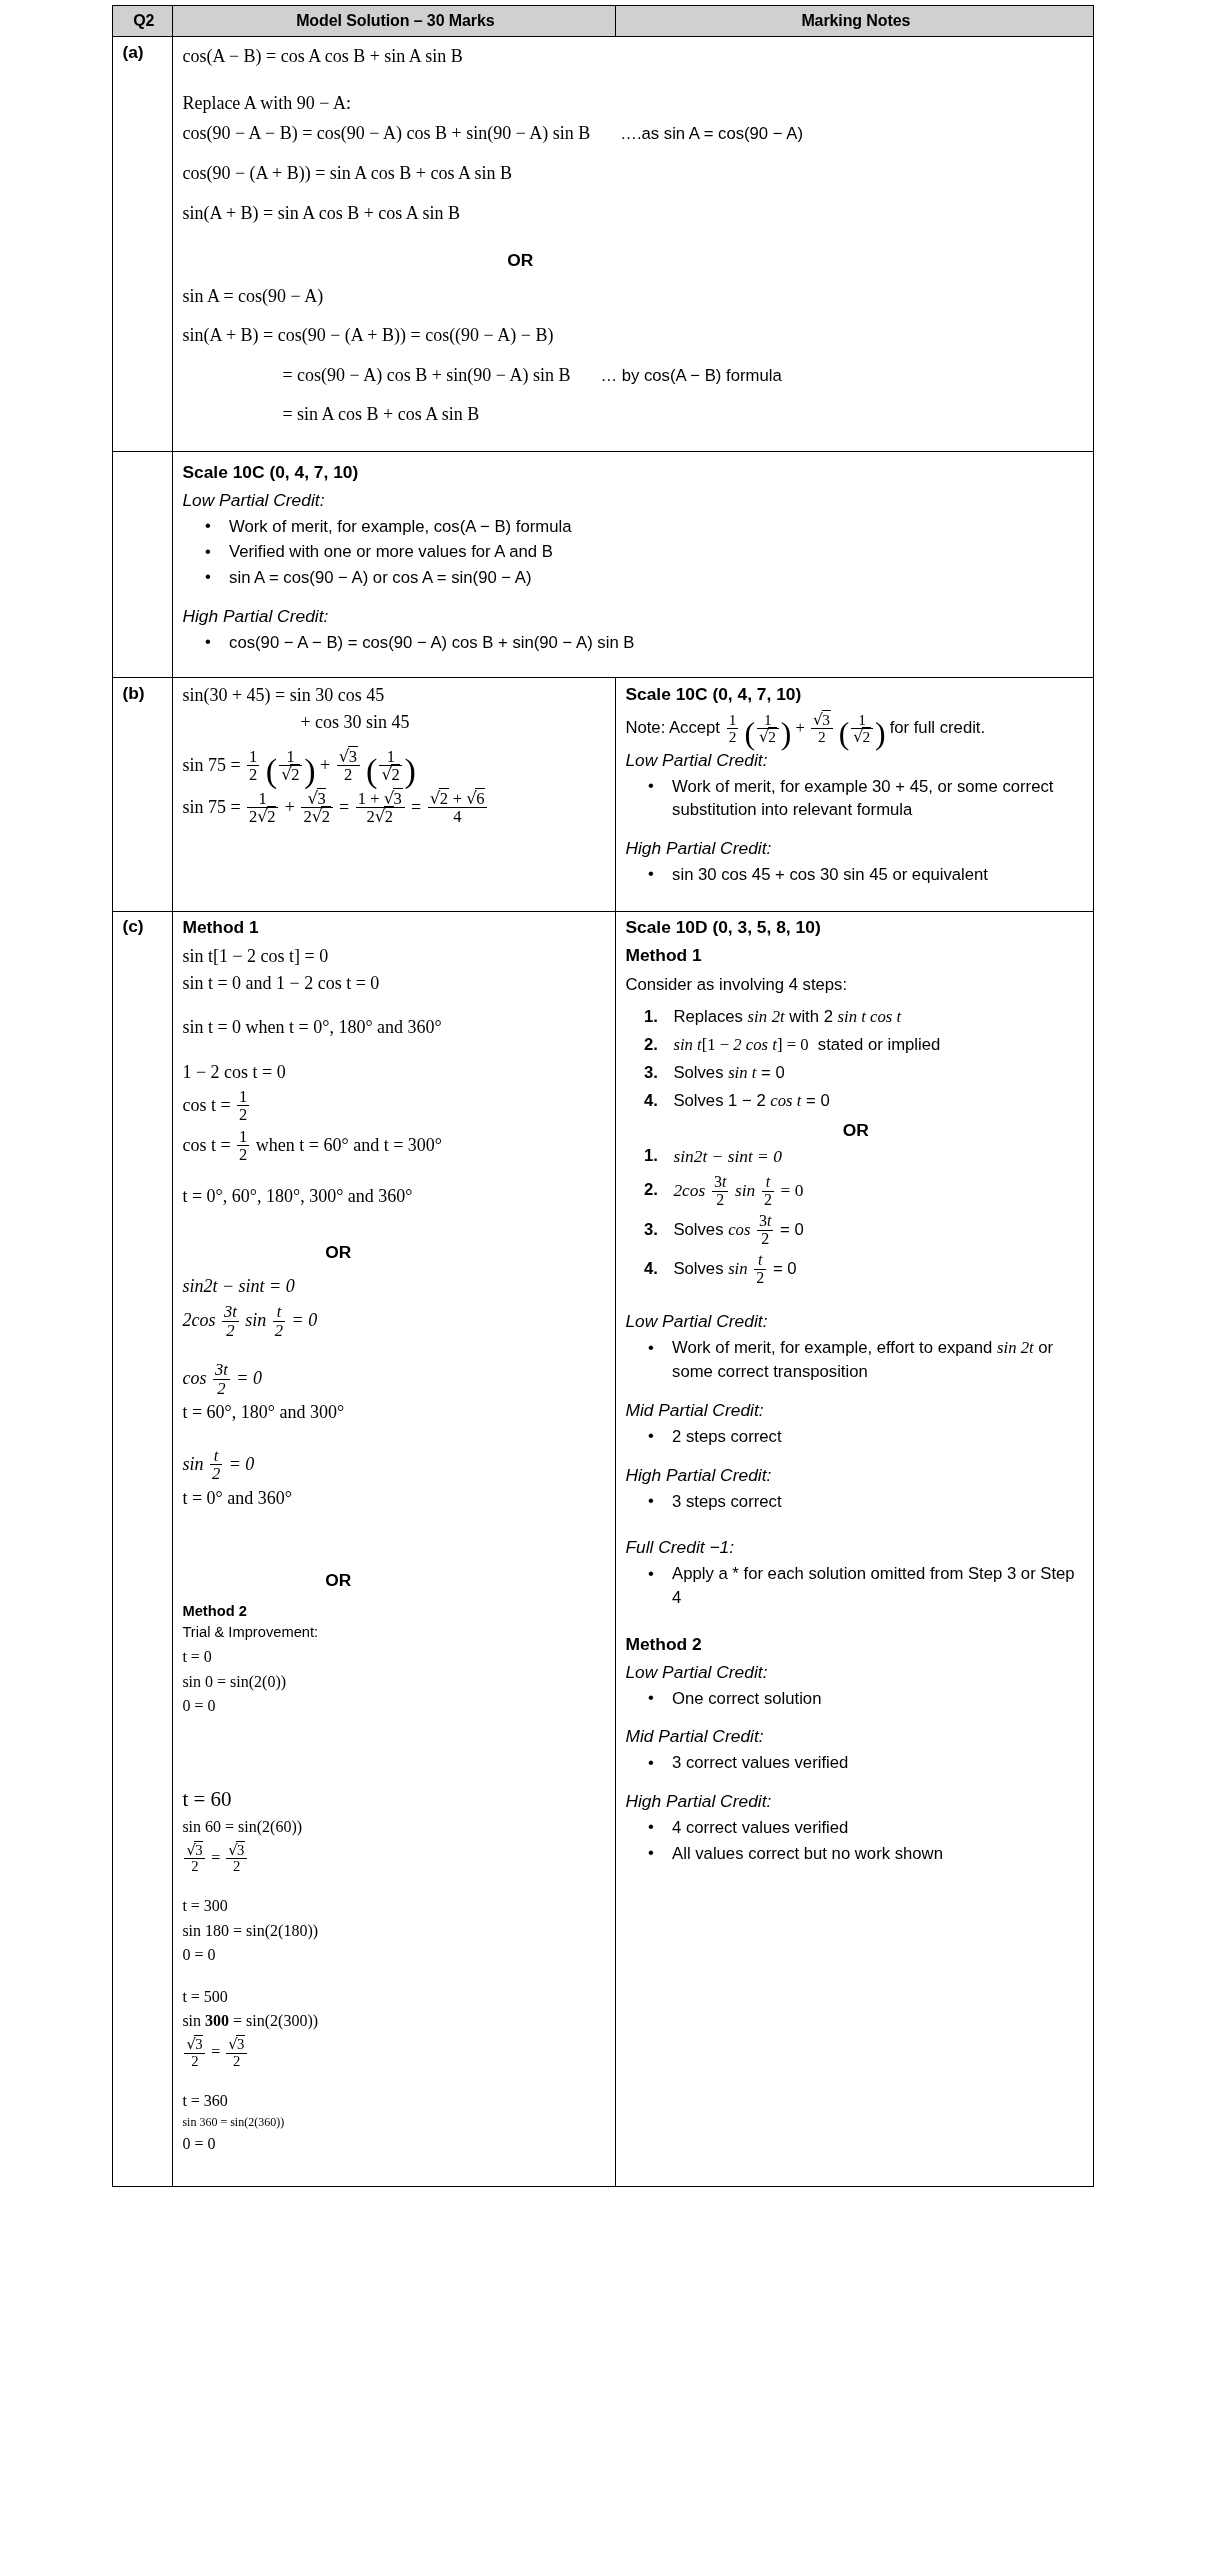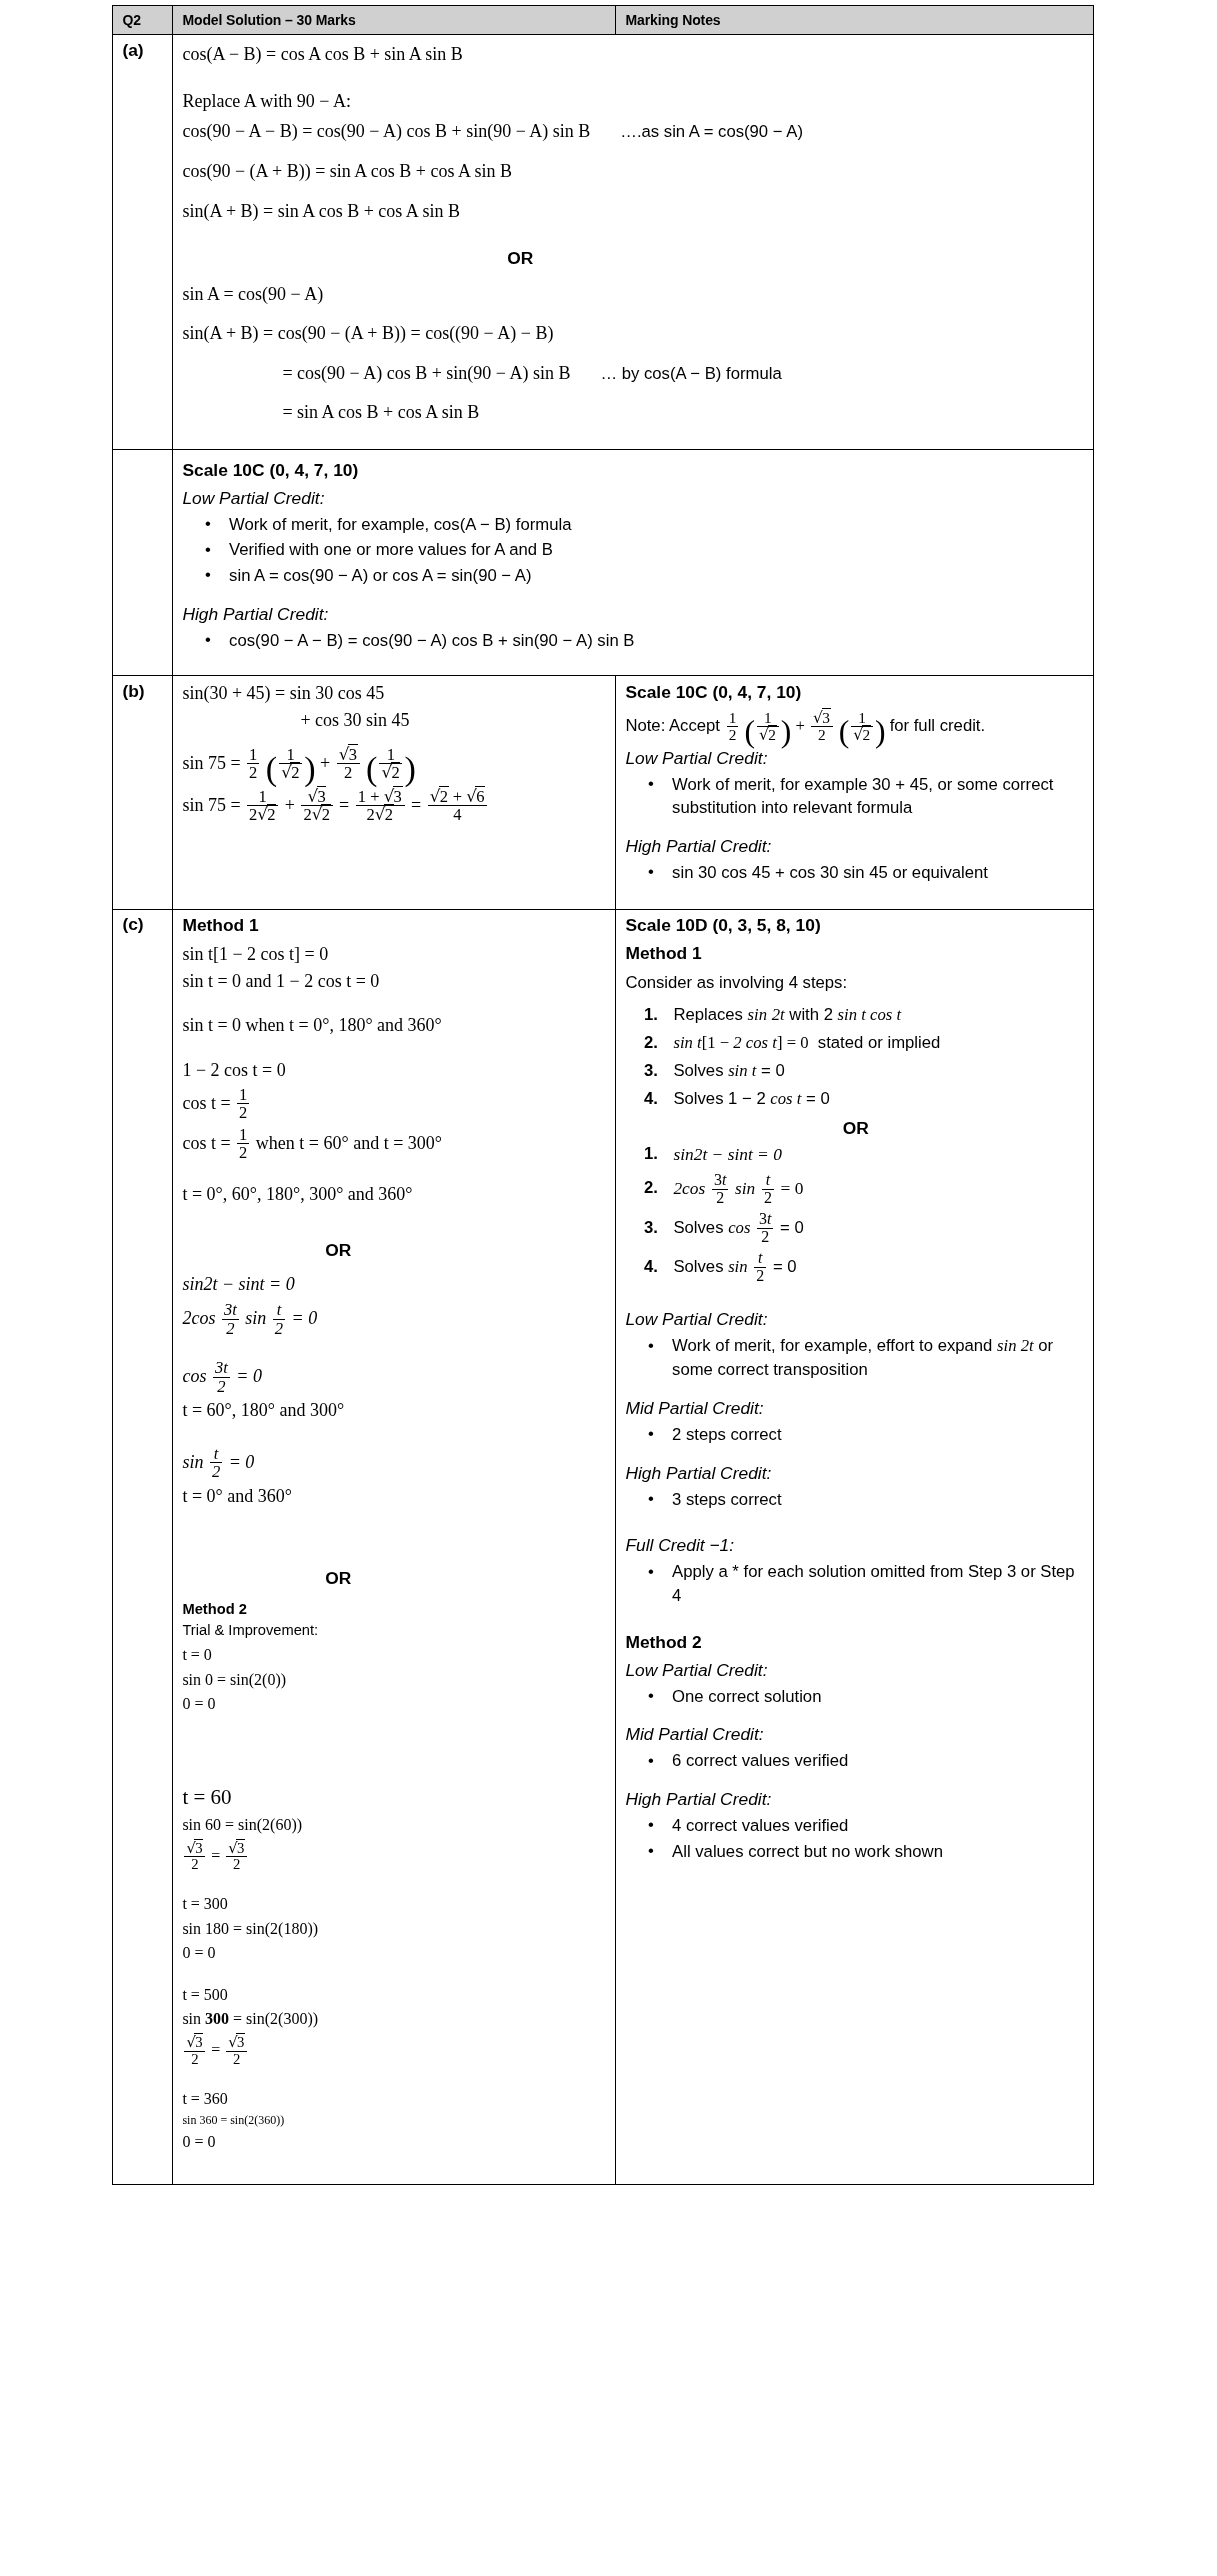--- a/index.html
+++ b/index.html
@@ -31,23 +31,23 @@
     vertical-align: top;
     padding: 5.4px 6.7px 6.7px 9.4px;
     box-sizing: border-box;
   }
   col.c-q    { width: 60px; }
   col.c-sol  { width: 443px; }
   col.c-note { width: 478px; }
 
   thead th {
     background: #d0d0d0;
-    text-align: left;
+    text-align: center;
     font-weight: bold;
-    font-size: 14px;
+    font-size: 16px;
     padding: 6px 6.7px 7.4px 9.4px;
     letter-spacing: -0.1px;
   }
 
   .qlabel {
     font-weight: bold;
     font-size: 17.4px;
     line-height: 1.1;
     padding-top: 6.7px;
   }
@@ -445,21 +445,21 @@
           <div class="gap"></div>
           <div class="bold-h">Method 2</div>
           <div class="ital-h">Low Partial Credit:</div>
           <ul class="bullets">
             <li>One correct solution</li>
           </ul>
 
           <div class="gap-sm"></div>
           <div class="ital-h">Mid Partial Credit:</div>
           <ul class="bullets">
-            <li>6 correct values verified</li>
+            <li>3 correct values verified</li>
           </ul>
 
           <div class="gap-sm"></div>
           <div class="ital-h">High Partial Credit:</div>
           <ul class="bullets">
             <li>4 correct values verified</li>
             <li>All values correct but no work shown</li>
           </ul>
         </td>
       </tr>

